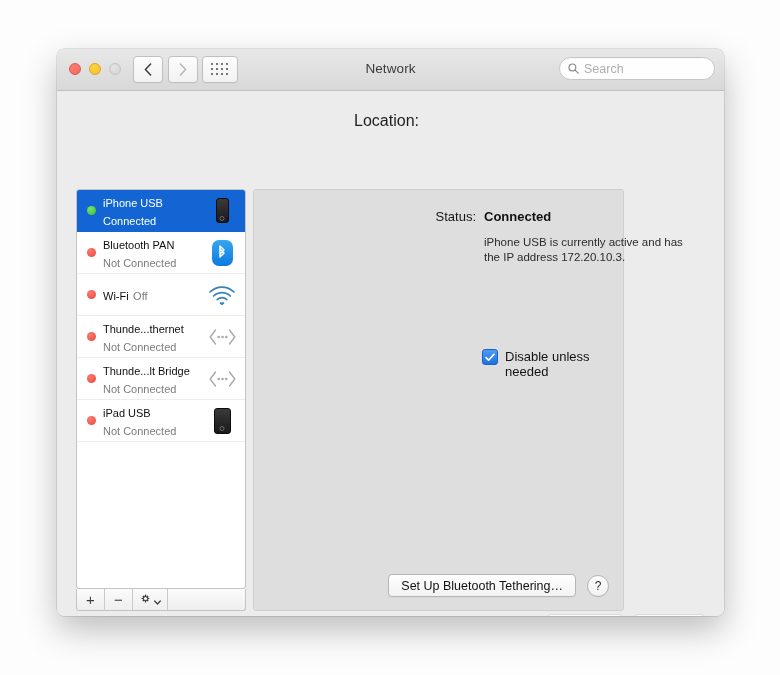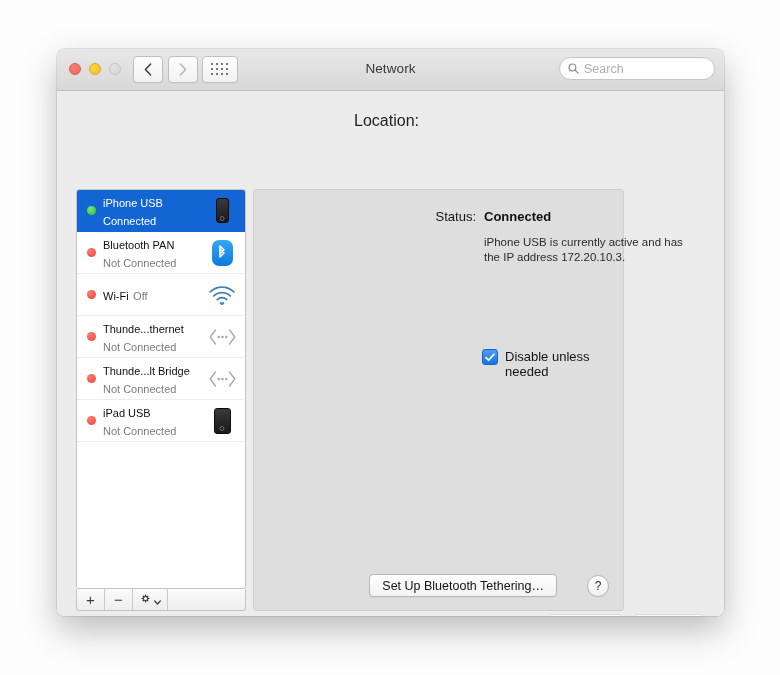--- a/index.html
+++ b/index.html
@@ -375,21 +375,21 @@
     font-size: 13px;
     color: #131313;
   }
 
   .pane-buttons {
     position: absolute;
     right: 14px;
     bottom: 13px;
     display: flex;
     align-items: center;
-    gap: 30px;
+    gap: 11px;
   }
   .pushbutton {
     height: 21px;
     padding: 0 12px;
     background: linear-gradient(to bottom, #fefefe, #f3f3f3);
     border: 0.5px solid #b6b6b6;
     border-radius: 4px;
     display: flex;
     align-items: center;
     font-size: 12.5px;

